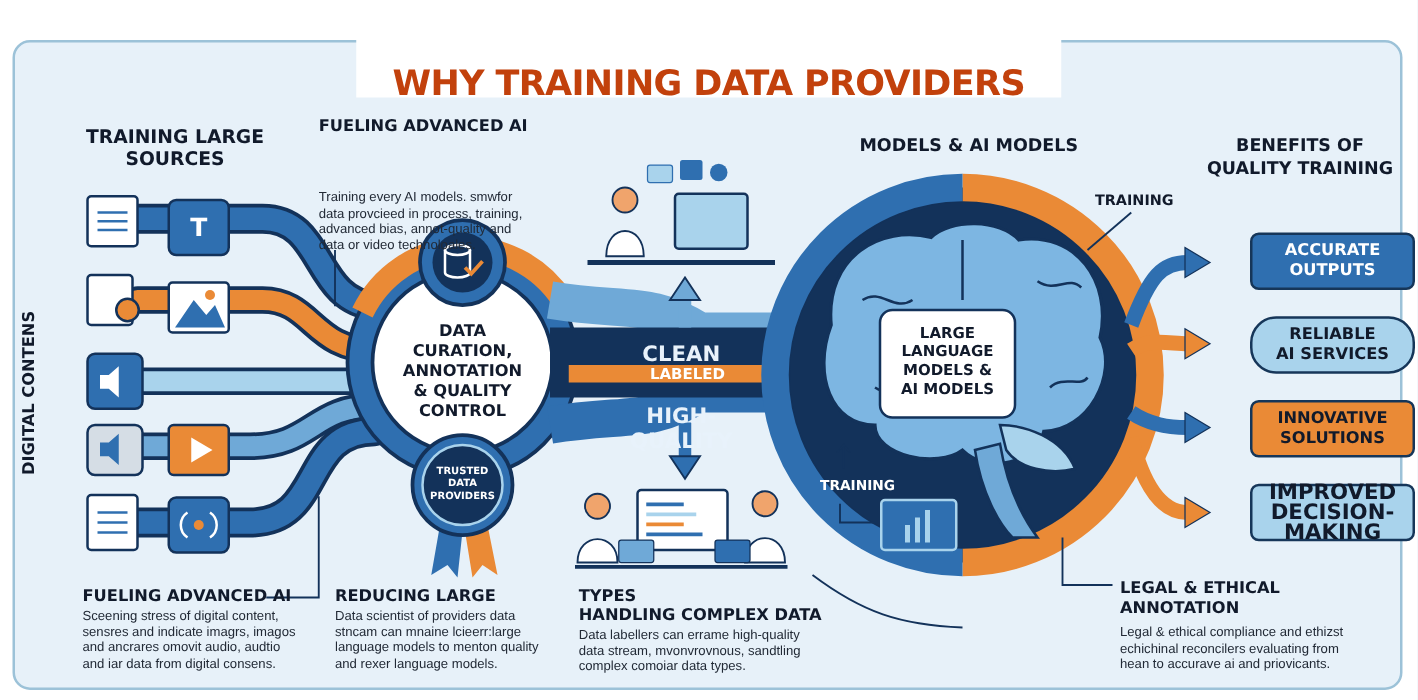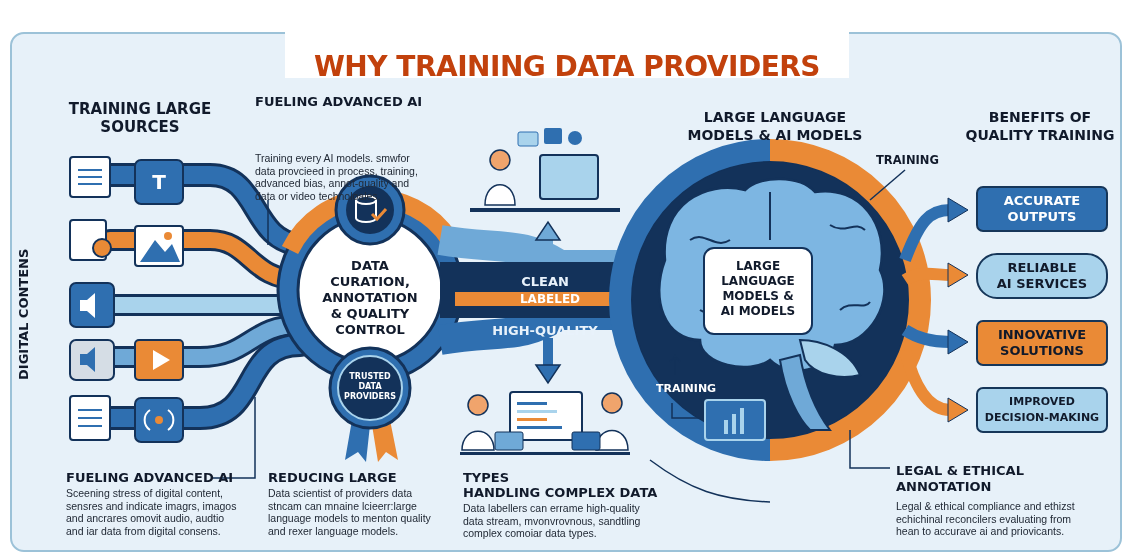--- a/index.html
+++ b/index.html
@@ -4,22 +4,22 @@
 <style>
   html,body{margin:0;padding:0;}
   body{width:1134px;height:560px;background:#ffffff;position:relative;overflow:hidden;font-family:"Liberation Sans",sans-serif;color:#111a2b;}
   .panel{position:absolute;left:10px;top:32px;width:1112px;height:520px;background:#e7f1f9;border:2px solid #9cc2d8;border-radius:14px;box-sizing:border-box;}
   .title-bg{position:absolute;left:285px;top:0;width:564px;height:78px;background:#ffffff;}
   .title{position:absolute;left:285px;top:6px;width:564px;text-align:center;font-family:"DejaVu Sans",sans-serif;font-weight:bold;font-size:28px;line-height:34px;letter-spacing:-0.5px;color:#c2410c;margin-top:44px;}
   .h{position:absolute;font-family:"DejaVu Sans",sans-serif;font-weight:bold;color:#111a2b;}
   .p{position:absolute;font-size:11.5px;line-height:14px;color:#222a36;}
   .center{text-align:center;}
   svg{position:absolute;left:0;top:0;}
-  .benefit{position:absolute;left:976px;width:132px;height:46px;border:2px solid #163659;border-radius:7px;box-sizing:border-box;display:flex;align-items:center;justify-content:center;text-align:center;font-family:"DejaVu Sans",sans-serif;font-weight:bold;font-size:13px;line-height:16px;}
-  .lbl{position:absolute;font-family:"DejaVu Sans",sans-serif;font-weight:bold;font-size:13px;color:#e8f2fb;text-align:center;}
+  .benefit{position:absolute;left:1000px;width:132px;height:46px;border:2px solid #163659;border-radius:7px;box-sizing:border-box;display:flex;align-items:center;justify-content:center;text-align:center;font-family:"DejaVu Sans",sans-serif;font-weight:bold;font-size:13px;line-height:16px;}
+  .lbl{position:absolute;font-family:"DejaVu Sans",sans-serif;font-weight:bold;font-size:17px;color:#e8f2fb;text-align:center;}
   .vert{position:absolute;left:16px;top:380px;transform:rotate(-90deg);transform-origin:left top;font-family:"DejaVu Sans",sans-serif;font-weight:bold;font-size:13px;white-space:nowrap;}
 </style>
 </head>
 <body>
 
 <div class="panel"></div>
 <div class="title-bg"></div>
 <div class="title">
   <div>WHY TRAINING DATA PROVIDERS</div>
 </div>
@@ -174,21 +174,20 @@
   <div>PROVIDERS</div>
 </div>
 
 <div class="lbl" style="left:510px;top:274px;width:70px;">CLEAN</div>
 <div class="lbl" style="left:510px;top:292px;width:80px;font-size:12px;color:#ffffff;">LABELED</div>
 <div class="lbl" style="left:485px;top:323px;width:120px;">HIGH-QUALITY</div>
 <div class="h" style="left:656px;top:382px;font-size:11px;color:#ffffff;">TRAINING</div>
 <div class="h" style="left:876px;top:153px;font-size:11.5px;">TRAINING</div>
 
 <div class="h center" style="left:680px;top:108px;width:190px;font-size:14px;line-height:18px;">
-  <div>LARGE LANGUAGE</div>
   <div>MODELS &amp; AI MODELS</div>
 </div>
 <div class="h center" style="left:704px;top:259px;width:108px;font-size:12px;line-height:15px;">
   <div>LARGE</div>
   <div>LANGUAGE</div>
   <div>MODELS &amp;</div>
   <div>AI MODELS</div>
 </div>
 
 <div class="h center" style="left:955px;top:108px;width:170px;font-size:14px;line-height:18px;">
@@ -206,21 +205,21 @@
       <div>RELIABLE</div>
       <div>AI SERVICES</div>
     </div>
 </div>
 <div class="benefit" style="top:320px;background:#ea8a36;">
   <div>
       <div>INNOVATIVE</div>
       <div>SOLUTIONS</div>
     </div>
 </div>
-<div class="benefit" style="top:387px;background:#a9d3ec;font-size:11px;">
+<div class="benefit" style="top:387px;background:#a9d3ec;font-size:17px;">
   <div>
       <div>IMPROVED</div>
       <div>DECISION-MAKING</div>
     </div>
 </div>
 
 <div class="h" style="left:66px;top:470px;font-size:13px;">FUELING ADVANCED AI</div>
 <div class="p" style="left:66px;top:487px;width:190px;font-size:10.5px;line-height:12.5px;">
   <div>Sceening stress of digital content,</div>
   <div>sensres and indicate imagrs, imagos</div>

